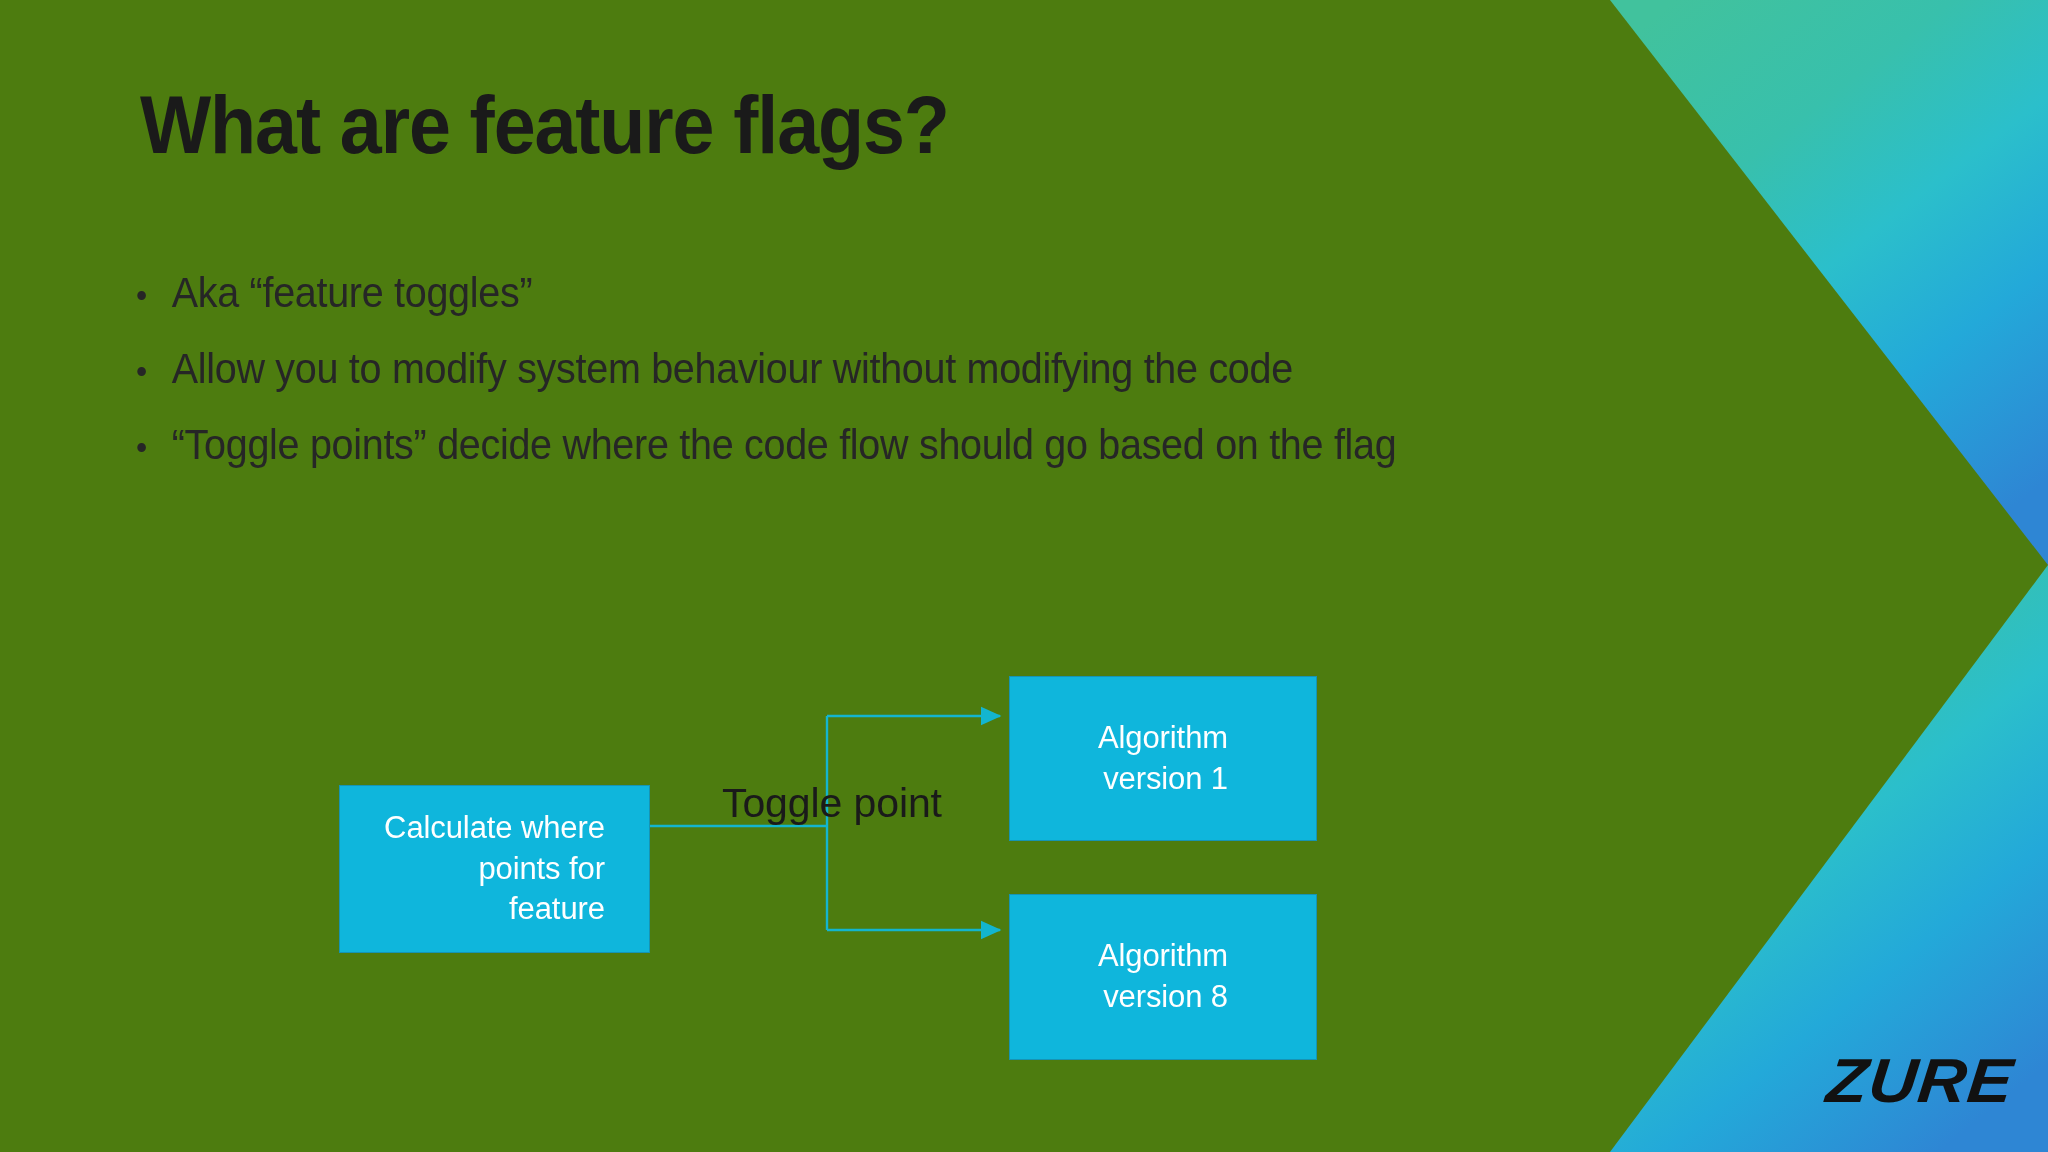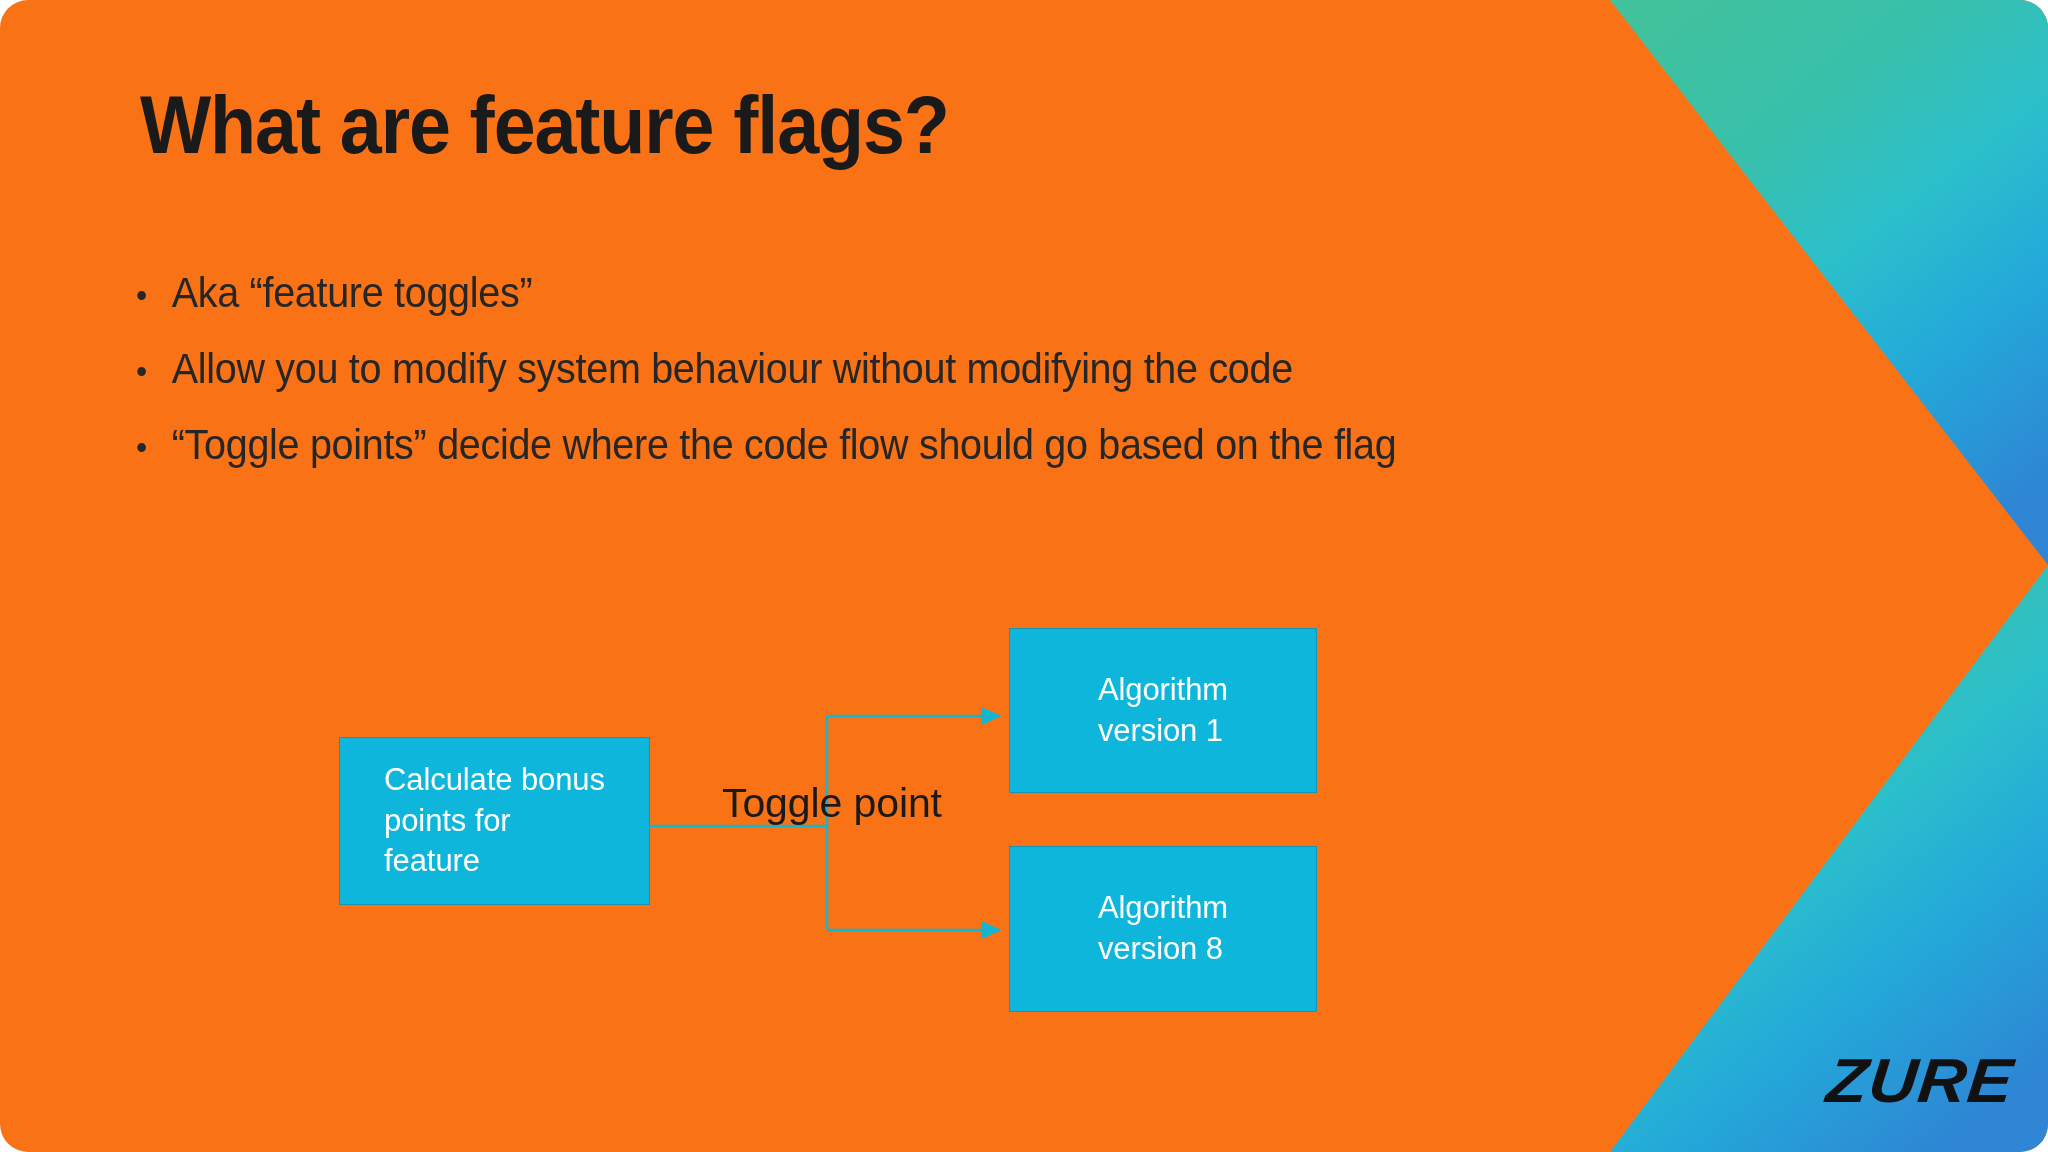--- a/index.html
+++ b/index.html
@@ -4,24 +4,23 @@
 <style>
   html, body {
     margin: 0;
     padding: 0;
     background: #ffffff;
   }
   #slide {
     position: relative;
     width: 2048px;
     height: 1152px;
-    background: #f97316;
+    background: #4d7c0f;
     overflow: hidden;
     font-family: "Liberation Sans", sans-serif;
-    border-radius: 28px;
   }
 
   
   #corner-graphic {
     position: absolute;
     top: 0;
     right: 0;
     width: 620px;
     height: 1152px;
     pointer-events: none;
@@ -81,24 +80,25 @@
   }
   .proc-box {
     position: absolute;
     box-sizing: border-box;
     background: #0FB6DC;
     border: 1.5px solid #1694b4;
     color: #ffffff;
     display: flex;
     align-items: center;
     justify-content: center;
-    text-align: left;
+    text-align: right;
     font-size: 31px;
     line-height: 1.32;
     letter-spacing: -0.1px;
+    margin-top: 48px;
   }
   #box-calculate {
     left: 339px;
     top: 737px;
     width: 311px;
     height: 168px;
   }
   #box-algo-1 {
     left: 1009px;
     top: 628px;
@@ -192,21 +192,21 @@
 
       <line x1="827" y1="716" x2="827" y2="930" stroke="#13B5CF" stroke-width="2.4"></line>
 
       <line x1="827" y1="716" x2="1000" y2="716" stroke="#13B5CF" stroke-width="2.4" marker-end="url(#arrowHead)"></line>
 
       <line x1="827" y1="930" x2="1000" y2="930" stroke="#13B5CF" stroke-width="2.4" marker-end="url(#arrowHead)"></line>
     </svg>
 
     <div class="proc-box" id="box-calculate">
       <span>
-        <span>Calculate bonus</span><br>
+        <span>Calculate where</span><br>
         <span>points for</span><br>
         <span>feature</span>
       </span>
     </div>
 
     <div class="proc-box" id="box-algo-1">
       <span>
         <span>Algorithm</span><br>
         <span>version 1</span>
       </span>

